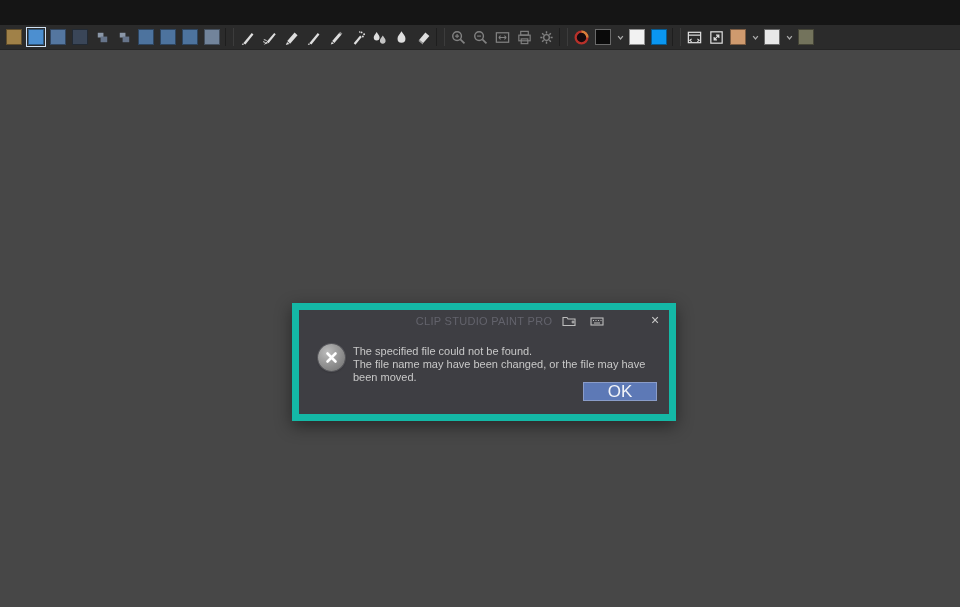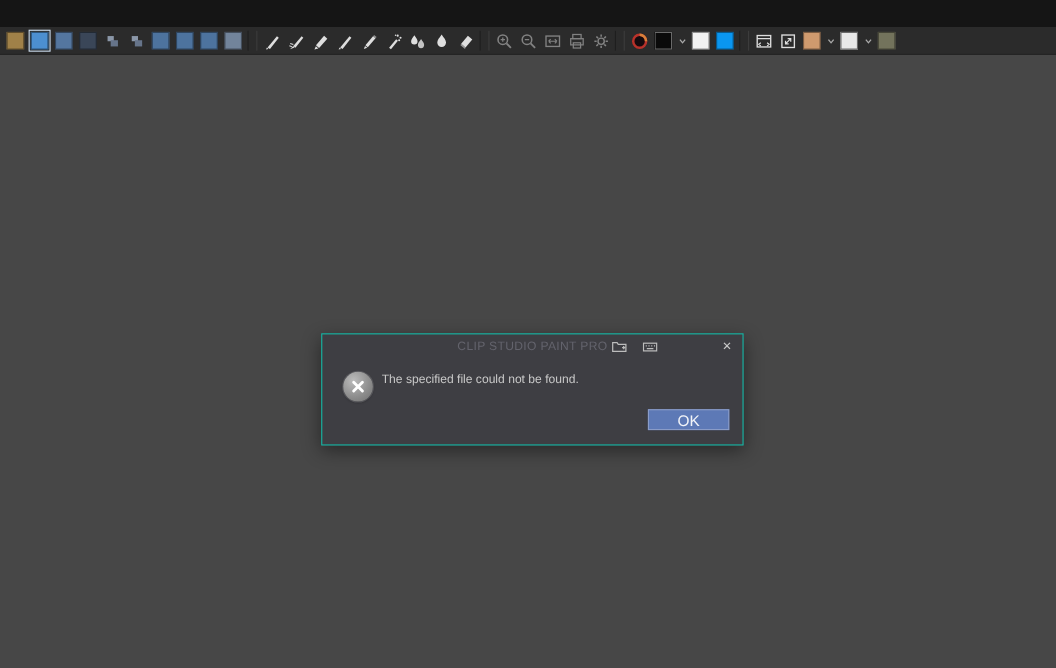--- a/index.html
+++ b/index.html
@@ -18,43 +18,43 @@
   .tool.narrow { width:12px; }
   .sw { width:16px; height:16px; display:block; box-shadow:inset 0 0 0 1px rgba(0,0,0,.4); }
   .sw.sel { outline:1px solid #cfe0f2; outline-offset:1px; }
   .sw.brd { box-shadow:inset 0 0 0 1px #6a6a6a; }
   .tdiv { width:9px; height:18px; margin:0 2px; flex:0 0 auto;
           border-left:1px solid #1e1e1e; border-right:1px solid #3c3c3c;
           background:transparent; display:inline-block; }
 
   .workspace { position:absolute; top:51px; left:0; right:0; bottom:0; background:var(--canvas-bg,#474747); }
 
-  .dialog { position:absolute; left:292px; top:303px; width:384px; height:102px;
-            background:var(--dialog-bg,#3e3e43); border:1px solid #14b8a6;
+  .dialog { position:absolute; left:292px; top:303px; width:384px; height:118px;
+            background:var(--dialog-bg,#3e3e43); border:7px solid #14b8a6;
             box-shadow:0 5px 16px rgba(0,0,0,.45); }
   .dialog-titlebar { position:relative; height:22px; width:100%; }
   .dialog-title { position:absolute; left:0; right:0; top:5px; text-align:center;
                   font-size:11px; color:#63636c; letter-spacing:.3px; }
   .tbar-icon { position:absolute; top:3px; width:16px; height:16px; display:flex; align-items:center; justify-content:center; }
   .tbar-icon svg { width:14px; height:14px; }
   .icon-a { left:262px; } .icon-b { left:290px; }
   .dialog-close { position:absolute; right:5px; top:1px; width:18px; height:18px;
                   color:#c9c9c9; font-size:14px; line-height:18px; text-align:center; cursor:default; }
 
   .dialog-body { position:absolute; left:6px; top:22px; right:0; display:flex; align-items:flex-start; }
   .error-icon { width:27px; height:27px; border-radius:50%; margin:12px 8px 0 13px; flex:0 0 auto;
                 background:radial-gradient(circle at 35% 30%, #bcbcbc, #8f8f8f 55%, #6e6e6e);
                 box-shadow:0 0 0 1px #55555a, 0 1px 2px rgba(0,0,0,.4);
                 display:flex; align-items:center; justify-content:center; }
   .error-icon svg { width:13px; height:13px; }
   .dialog-message { padding-top:13px; font-size:11px; line-height:13px; color:#c8c8c8; }
 
   .ok-button { position:absolute; right:12px; bottom:13px; width:74px; height:19px;
                background:var(--ok-bg,#5d79b6); border:1px solid #8a9cc8;
-               color:#f2f4f8; font-size:14px; font-family:"Liberation Sans",sans-serif;
+               color:#f2f4f8; font-size:17px; font-family:"Liberation Sans",sans-serif;
                display:flex; align-items:center; justify-content:center; cursor:default; }
 </style>
 </head>
 <body>
 
 <div class="window-titlebar"></div>
 
 <div class="toolbar">
   <div class="toolbar-items">
       <span class="tool">
@@ -265,16 +265,17 @@
     <span class="dialog-close">×</span>
   </div>
   <div class="dialog-body">
     <span class="error-icon">
       <svg viewBox="0 0 13 13">
           <path d="M2.5 2.5 L10.5 10.5 M10.5 2.5 L2.5 10.5" stroke="#ffffff" stroke-width="2.6" stroke-linecap="round"></path>
         </svg>
     </span>
     <div class="dialog-message">
       <div>The specified file could not be found.</div>
+      <div>The file name may have been changed, or the file may have been moved.</div>
     </div>
   </div>
   <div class="ok-button">OK</div>
 </div>
 
 </body></html>

